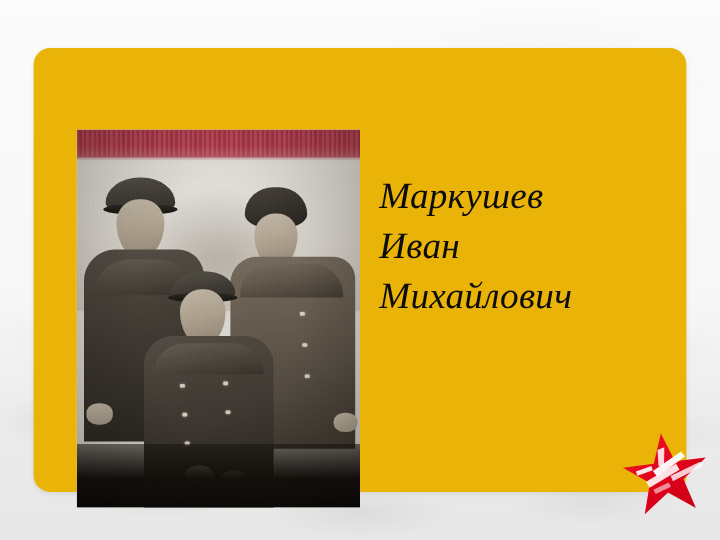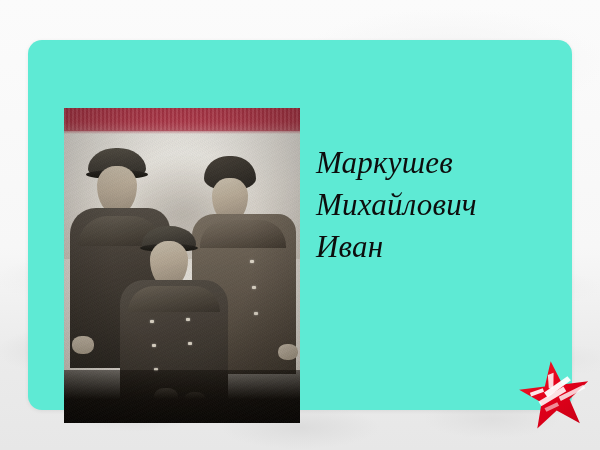--- a/index.html
+++ b/index.html
@@ -45,21 +45,21 @@
       linear-gradient(180deg, #fbfbfb 0%, #f7f7f7 55%, #ebebeb 78%, #e7e7e7 100%);
   }
 
   
   .card {
     position: absolute;
     left: 28px;
     top: 40px;
     width: 544px;
     height: 370px;
-    background: #5eead4;
+    background: #eab308;
     border-radius: 14px;
     box-shadow: 0 1px 4px rgba(0,0,0,0.07);
   }
 
   
   .photo {
     position: absolute;
     left: 36px;
     top: 68px;
     width: 236px;
@@ -242,22 +242,22 @@
 
       <div class="fig" style="left:0; top:262px; width:236px; height:53px;
                   background:linear-gradient(180deg, rgba(24,20,15,0.55) 0%, #15110c 55%, #0d0a07 100%);"></div>
 
       <div class="photo-tone"></div>
       <div class="photo-grain"></div>
     </div>
 
     <div class="name-block">
       <div class="name-line">Маркушев</div>
+      <div class="name-line">Иван</div>
       <div class="name-line">Михайлович</div>
-      <div class="name-line">Иван</div>
     </div>
 
     <div class="star-emblem">
       <svg viewBox="0 0 100 100" aria-hidden="true">
         <defs>
           <linearGradient id="starGrad" x1="0" y1="0" x2="0.7" y2="1">
             <stop offset="0%" stop-color="#ef1f26"></stop>
             <stop offset="55%" stop-color="#e3001b"></stop>
             <stop offset="100%" stop-color="#cc0016"></stop>
           </linearGradient>

